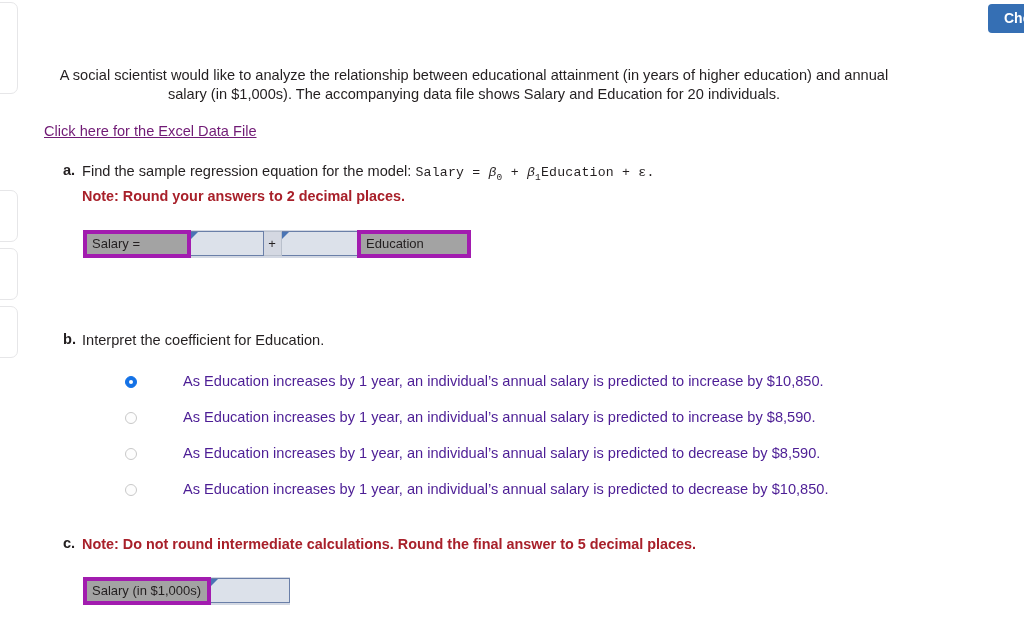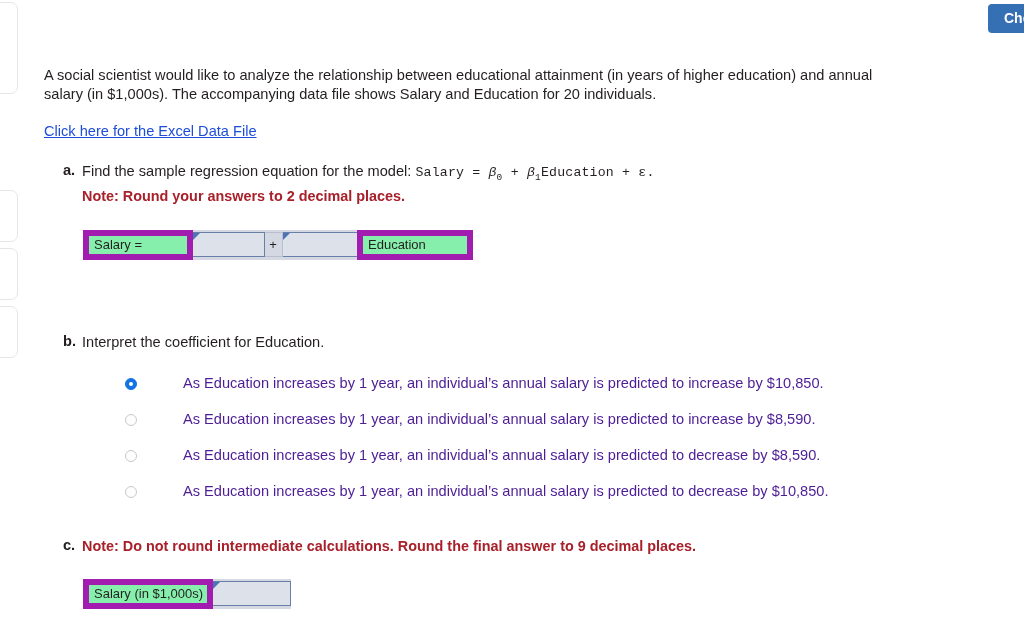--- a/index.html
+++ b/index.html
@@ -59,27 +59,28 @@
     top: 66px;
     width: 900px;
   }
 
   #intro-paragraph {
     font-size: 14.6px;
     line-height: 18.5px;
     color: #231f20;
     margin: 0;
     width: 860px;
+    text-align: center;
   }
 
   #excel-data-link {
     display: inline-block;
     margin-top: 20px;
     font-size: 14.6px;
-    color: #1d4ed8;
+    color: #701a75;
     text-decoration: underline;
     cursor: pointer;
   }
 
   
   .subq {
     position: relative;
     padding-left: 38px;
   }
   .subq-letter {
@@ -117,25 +118,25 @@
     table-layout: fixed;
     background: #d3d8e3;
   }
   .answer-table td {
     padding: 0;
     height: 24px;
     border: 1px solid #a9b2c3;
     box-sizing: border-box;
   }
   td.label-cell {
-    background: #86efac;
+    background: #a3a3a3;
     font-size: 13px;
     color: #231f20;
     padding-left: 5px;
-    border: 6px solid #a21caf;
+    border: 4px solid #a21caf;
     white-space: nowrap;
   }
   td.plus-cell {
     background: #d4d8e2;
     font-size: 13px;
     color: #231f20;
     text-align: center;
     border: 1px solid #b9c0cc;
   }
   td.input-cell {
@@ -290,21 +291,21 @@
         <span class="radio-mark"></span>
         <span class="option-label">As Education increases by 1 year, an individual’s annual salary is predicted to decrease by $10,850.</span>
       </div>
     </div>
   </div>
 
   
   <div class="subq" style="margin-top:38px;">
     <span class="subq-letter">c.</span>
     <div class="subq-text">
-      <span class="note-red">Note: Do not round intermediate calculations. Round the final answer to 9 decimal places.</span>
+      <span class="note-red">Note: Do not round intermediate calculations. Round the final answer to 5 decimal places.</span>
     </div>
 
     <table class="answer-table" style="margin-top:24px; margin-left:1px;">
       <tbody>
           <tr>
         <td class="label-cell" style="width:124px;">
           <span>Salary (in $1,000s)</span>
         </td>
         <td class="input-cell" style="width:80px;">
           <input class="cell-input" type="text" value="" style="">

